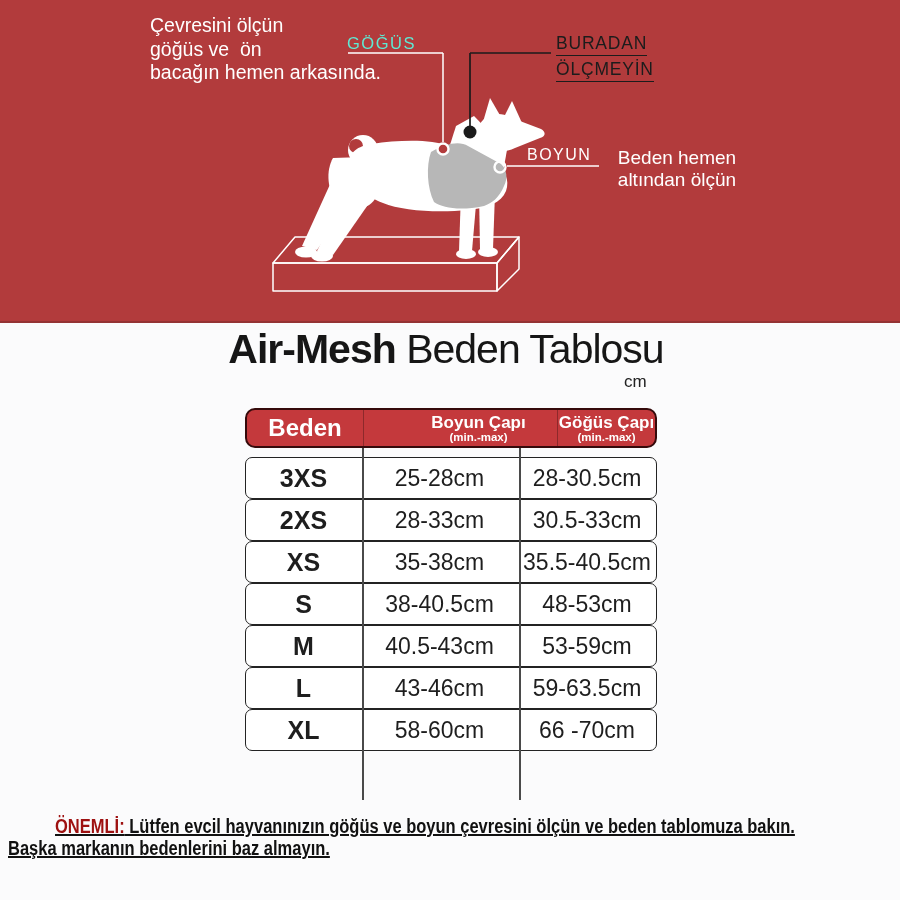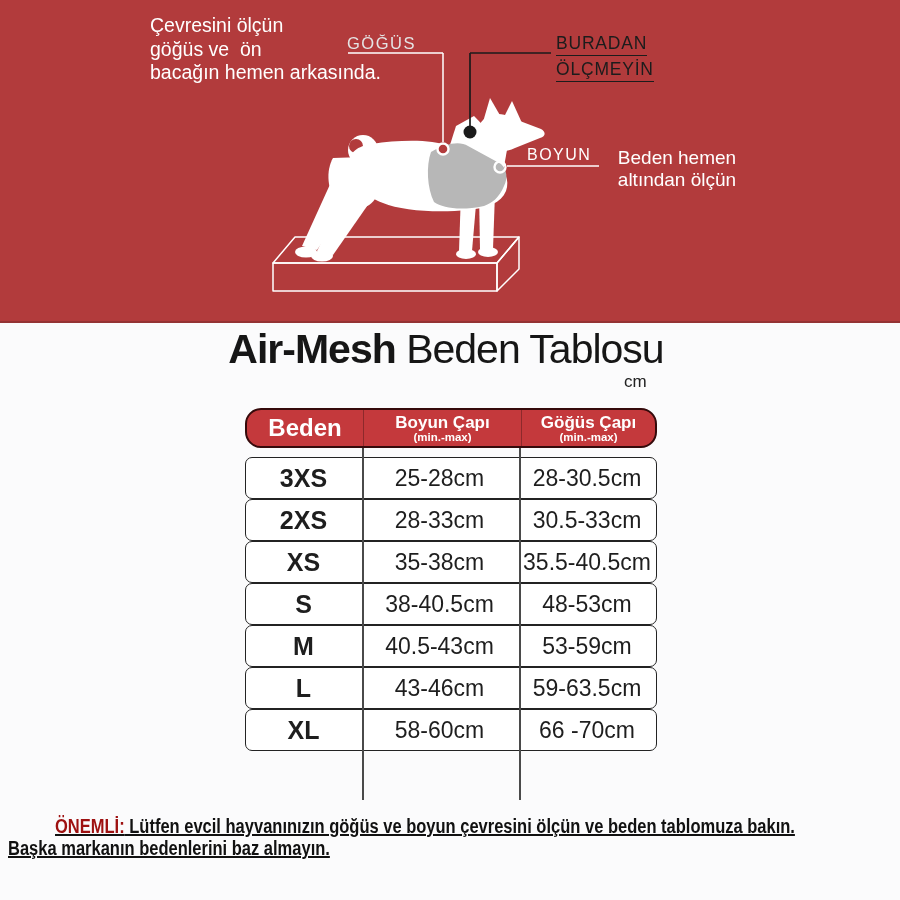--- a/index.html
+++ b/index.html
@@ -5,45 +5,45 @@
   html,body{margin:0;padding:0;background:#fff;}
   .canvas{position:relative;width:900px;height:900px;overflow:hidden;
           background:#fbfbfc;font-family:"Liberation Sans",sans-serif;}
 
   
   .banner{position:absolute;left:0;top:0;width:900px;height:321px;
           background:#b23b3c;border-bottom:2px solid #943334;padding-left:42px;}
   .banner svg{position:absolute;left:0;top:0;}
   .left-note{position:absolute;left:150px;top:14px;color:#fff;
              font-size:19.5px;line-height:23.5px;white-space:pre;}
-  .gogus-label{position:absolute;left:347px;top:34px;color:#e5e5e5;
+  .gogus-label{position:absolute;left:347px;top:34px;color:#5eead4;
                font-size:16.5px;letter-spacing:1.5px;}
   .buradan{position:absolute;left:556px;top:33px;color:#1c1c1c;
            font-size:17.5px;letter-spacing:.8px;line-height:20px;}
   .buradan span{display:inline-block;border-bottom:1.6px solid #1c1c1c;
                 padding-bottom:2px;margin-bottom:3px;}
   .boyun-label{position:absolute;left:527px;top:146px;color:#fff;
                font-size:16px;letter-spacing:1.5px;}
   .right-note{position:absolute;left:597px;top:147px;width:160px;color:#fff;
               font-size:19px;line-height:21.5px;text-align:center;}
 
   
   .title{position:absolute;left:0;top:326px;width:892px;text-align:center;
          font-size:41px;color:#161616;letter-spacing:-1px;}
   .title .brand{font-weight:800;}
   .title .rest{font-weight:400;}
   .unit{position:absolute;left:616px;top:372px;font-size:17px;color:#222;margin-left:8px;}
 
   
   .thead{position:absolute;left:245px;top:408px;width:412px;height:40px;
-         background:#c4393c;border:2px solid #350a0b;border-radius:16px;
+         background:#c4393c;border:2px solid #350a0b;border-radius:10px;
          box-sizing:border-box;display:flex;color:#fff;}
   .th{display:flex;flex-direction:column;justify-content:center;align-items:center;}
   .th1{width:116px;font-size:24px;font-weight:700;}
-  .th2{width:157px;border-left:1px solid rgba(0,0,0,.28);}
+  .th2{width:157px;border-left:1px solid rgba(0,0,0,.28);padding-left:36px;}
   .th3{flex:1;border-left:1px solid rgba(0,0,0,.28);}
   .th-main{font-size:17px;font-weight:700;line-height:17px;}
   .th-sub{font-size:11.5px;font-weight:700;line-height:12px;}
   .rows{position:absolute;left:245px;top:457px;width:412px;}
   .row{display:flex;height:42px;background:#fff;
        border:1.5px solid #232323;border-radius:7px;box-sizing:border-box;}
   .cell{display:flex;align-items:center;justify-content:center;color:#1e1e1e;}
   .c1{width:115px;font-size:25px;font-weight:700;}
   .c2{width:157px;font-size:23px;}
   .c3{flex:1;font-size:23px;}

